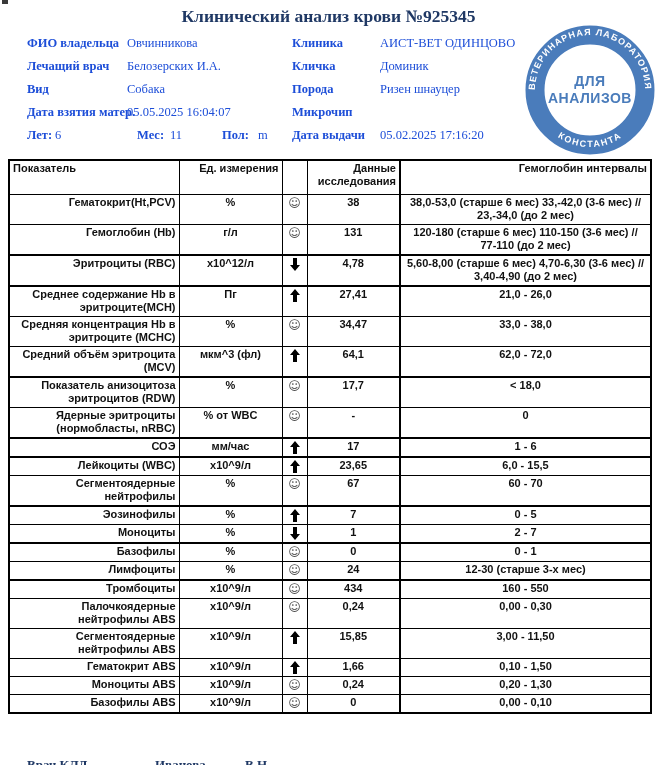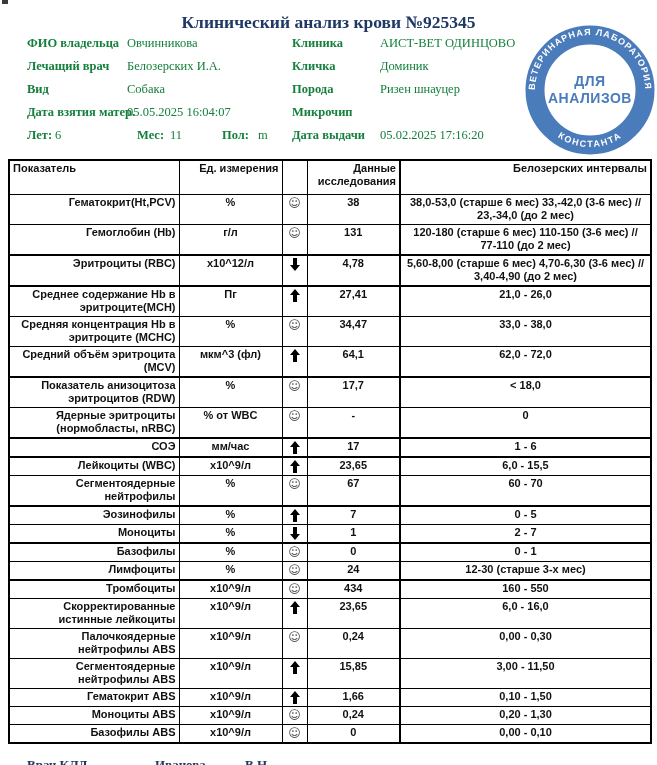--- a/index.html
+++ b/index.html
@@ -2,27 +2,27 @@
 <html><head>
 <meta charset="utf-8">
 <style>
   html,body{margin:0;padding:0;}
   body{
     width:657px;height:765px;overflow:hidden;position:relative;background:#fff;
     font-family:"Liberation Sans",sans-serif;
   }
   .corner-mark{position:absolute;left:2px;top:0;width:6px;height:4px;background:#3a3a3a;}
   .title{
-    position:absolute;top:12px;left:0;width:657px;text-align:center;
+    position:absolute;top:6px;left:0;width:657px;text-align:center;
     font-family:"Liberation Serif",serif;font-weight:bold;font-size:17.5px;color:#1f3864;
   }
   
   .info{
     position:absolute;top:36px;left:27px;width:500px;
-    font-family:"Liberation Serif",serif;font-size:12.5px;color:#15803d;
+    font-family:"Liberation Serif",serif;font-size:12.5px;color:#1d4ed8;
   }
   .info-row{display:flex;height:23px;align-items:flex-start;white-space:nowrap;}
   .lbl{font-weight:bold;}
   .w-l{width:100px;flex:none;}
   .w-lv{width:165px;flex:none;}
   .w-r{width:88px;flex:none;}
   .a1{width:28px;flex:none;}
   .a2{width:82px;flex:none;}
   .a3{width:33px;flex:none;}
   .a4{width:52px;flex:none;}
@@ -132,21 +132,21 @@
       <col style="width:25px">
       <col style="width:93px">
       <col style="width:251px">
   </colgroup>
   <thead>
     <tr>
       <th>Показатель</th>
       <th>Ед. измерения</th>
       <th></th>
       <th>Данные исследования</th>
-      <th>Белозерских интервалы</th>
+      <th>Гемоглобин интервалы</th>
     </tr>
   </thead>
   <tbody id="lab-body">
       <tr>
         <td class="c-name">Гематокрит(Ht,PCV)</td>
         <td class="c-unit">%</td>
         <td class="c-icon"><span class="smiley">☺</span></td>
         <td class="c-val">38</td>
         <td class="c-ref">38,0-53,0 (старше 6 мес) 33,-42,0 (3-6 мес)  //  23,-34,0 (до 2 мес)</td>
       </tr>
@@ -275,31 +275,20 @@
         <td class="c-icon"><span class="smiley">☺</span></td>
         <td class="c-val">24</td>
         <td class="c-ref">12-30 (старше 3-х мес)</td>
       </tr>
       <tr class="thick">
         <td class="c-name">Тромбоциты</td>
         <td class="c-unit">х10^9/л</td>
         <td class="c-icon"><span class="smiley">☺</span></td>
         <td class="c-val">434</td>
         <td class="c-ref">160 - 550</td>
-      </tr>
-      <tr>
-        <td class="c-name">Скорректированные истинные лейкоциты</td>
-        <td class="c-unit">х10^9/л</td>
-        <td class="c-icon">
-          <svg class="arr high" width="10" height="13" viewBox="0 0 10 13">
-            <path d="M5 0 L10 6 L7 6 L7 13 L3 13 L3 6 L0 6 Z"></path>
-          </svg>
-        </td>
-        <td class="c-val">23,65</td>
-        <td class="c-ref">6,0 - 16,0</td>
       </tr>
       <tr>
         <td class="c-name">Палочкоядерные нейтрофилы ABS</td>
         <td class="c-unit">х10^9/л</td>
         <td class="c-icon"><span class="smiley">☺</span></td>
         <td class="c-val">0,24</td>
         <td class="c-ref">0,00 - 0,30</td>
       </tr>
       <tr>
         <td class="c-name">Сегментоядерные нейтрофилы ABS</td>

